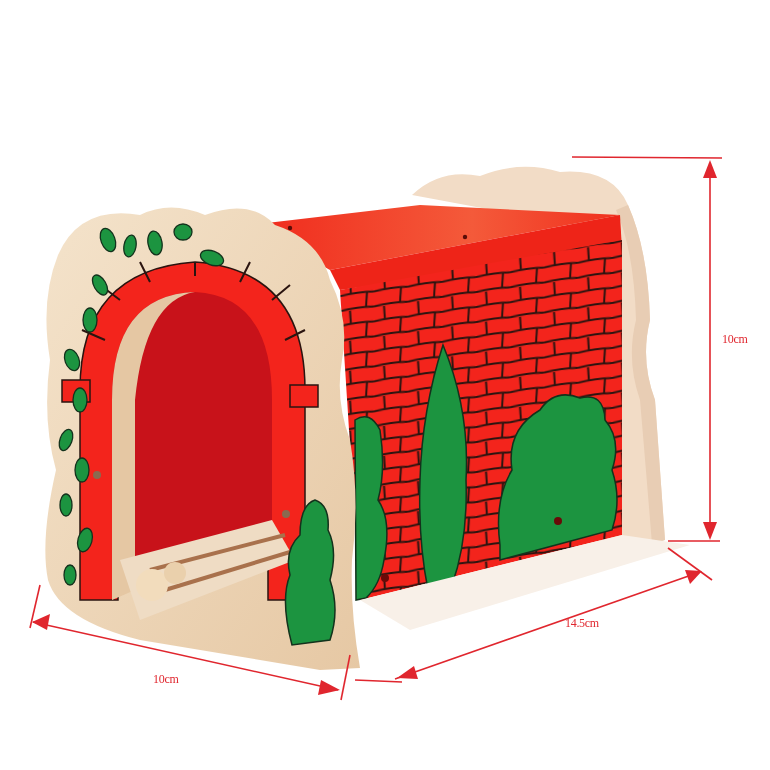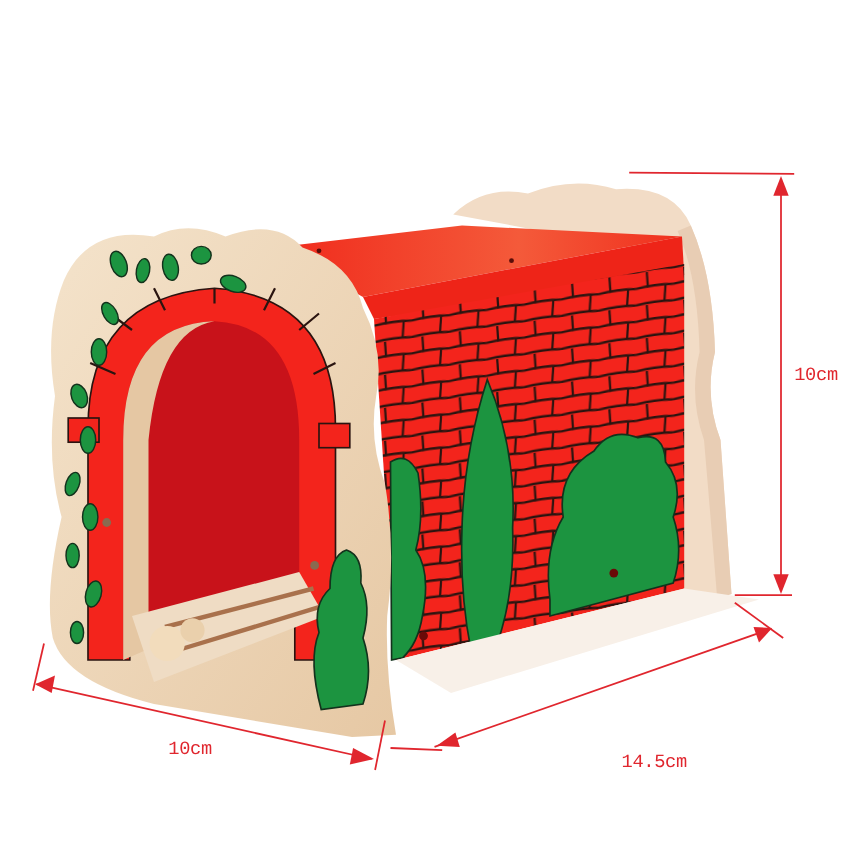--- a/index.html
+++ b/index.html
@@ -1,20 +1,20 @@
 <!DOCTYPE html>
 <html><head>
 <meta charset="utf-8">
 <style>
   html, body { margin:0; padding:0; background:#ffffff; }
   body { width:770px; height:770px; overflow:hidden; position:relative; font-family:"Liberation Sans", sans-serif; }
   #scene { position:absolute; left:0; top:0; width:770px; height:770px; }
-  .dim-label { position:absolute; font-family:Liberation Mono, monospace; font-size:17px; color:#e0262e; letter-spacing:-0.3px; }
+  .dim-label { position:absolute; font-family:Liberation Serif, serif; font-size:12px; color:#e0262e; letter-spacing:-0.3px; }
   #label-height { left:722px; top:332px; }
-  #label-length { left:565px; top:684px; }
+  #label-length { left:565px; top:616px; }
   #label-width { left:153px; top:672px; }
 </style>
 </head>
 <body>
 
 <svg id="scene" viewBox="0 0 770 770" xmlns="http://www.w3.org/2000/svg">
   <defs>
     <pattern id="bricks" width="34" height="30" patternUnits="userSpaceOnUse" patternTransform="skewY(-8)">
       <rect width="34" height="30" fill="#f3241c"></rect>
       <path d="M0 29 Q17 27 34 29" stroke="#2a1410" stroke-width="2.2" fill="none"></path>

